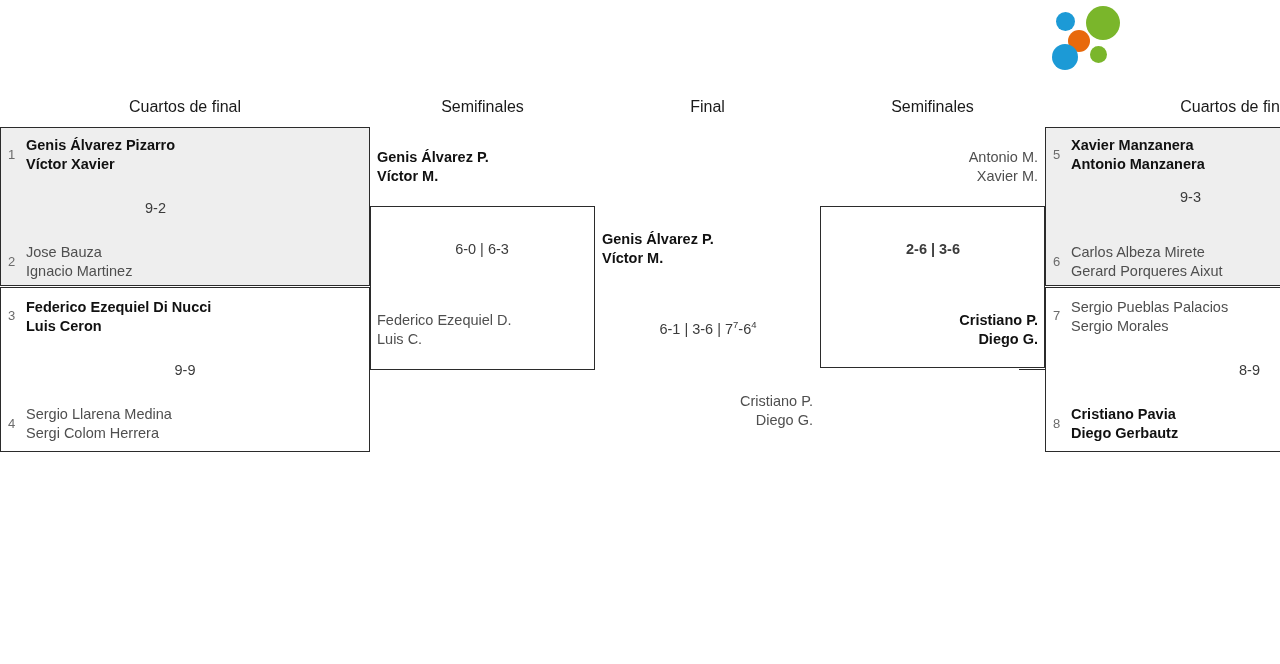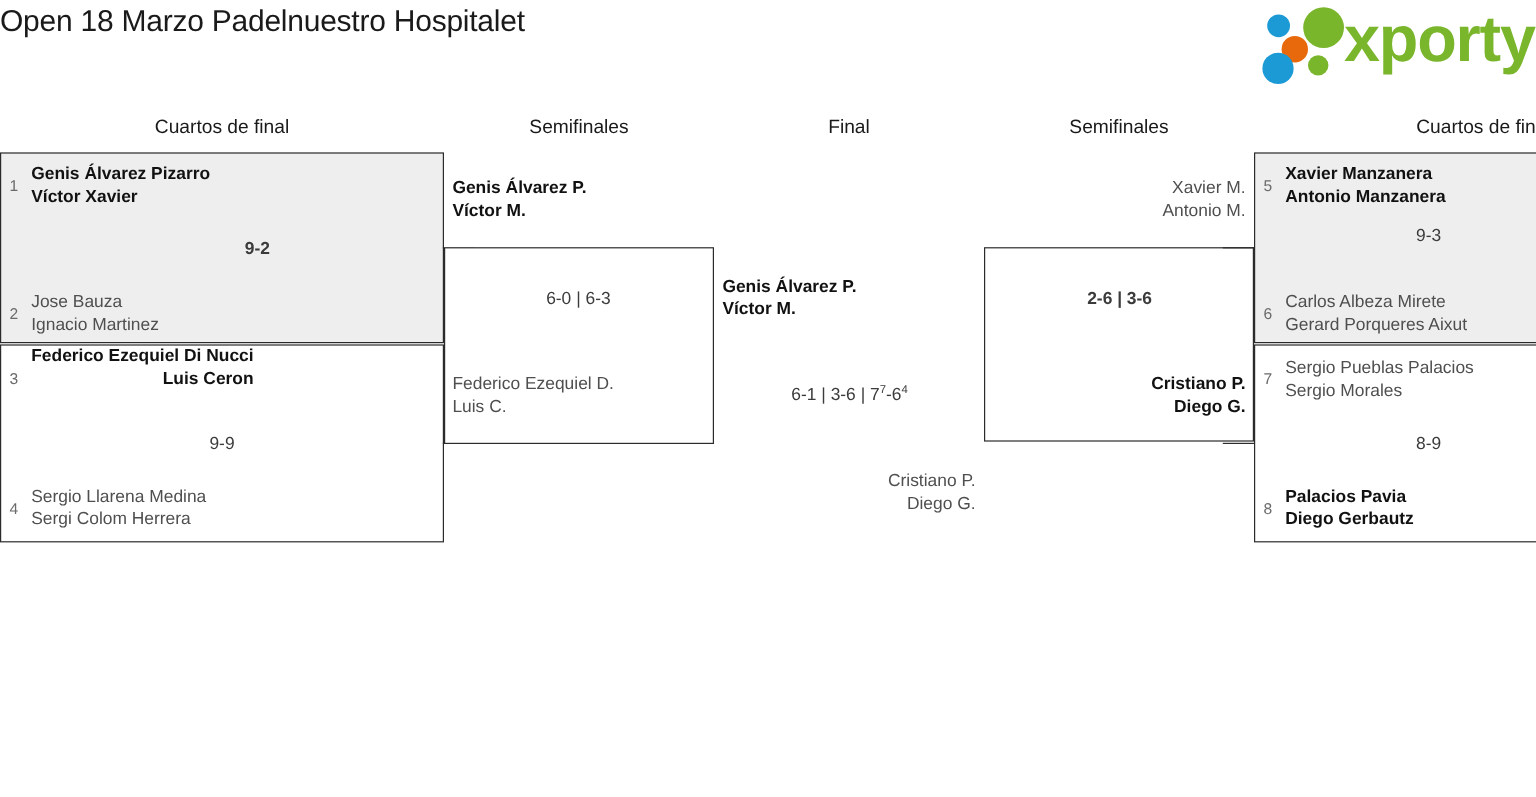--- a/index.html
+++ b/index.html
@@ -114,54 +114,52 @@
   .score sup {
     font-size: 9.5px;
     vertical-align: super;
     line-height: 0;
   }
 </style>
 </head>
 <body>
 
 <div id="tournament-title">
-  <span class="line1">Open 18 Marzo Padelnuestro Hospitalet</span>
 </div>
 
 <div id="brand-logo">
   <span class="dot dot-a"></span>
   <span class="dot dot-b"></span>
   <span class="dot dot-c"></span>
   <span class="dot dot-d"></span>
   <span class="dot dot-e"></span>
-  <span class="logo-word">xporty</span>
 </div>
 
 <div class="round-header" style="left:60px;  width:250px;">Cuartos de final</div>
 <div class="round-header" style="left:370px; width:225px;">Semifinales</div>
 <div class="round-header" style="left:595px; width:225px;">Final</div>
 <div class="round-header" style="left:820px; width:225px;">Semifinales</div>
 <div class="round-header" style="left:1105px;width:250px;">Cuartos de fin</div>
 
 <div class="match-box shaded" style="left:0px; top:127px; width:370px; height:159px;"></div>
 <div class="seed" style="left:8px;  top:147px;">1</div>
 <div class="team winner" style="left:26px; top:136px;">
   <span class="pname">Genis Álvarez Pizarro</span>
   <span class="pname">Víctor Xavier</span>
 </div>
-<div class="score" style="left:145px; top:199px; width:80px; text-align:right;font-weight:bold;">9-2</div>
+<div class="score" style="left:145px; top:199px; width:80px; text-align:left;">9-2</div>
 <div class="seed" style="left:8px;  top:254px;">2</div>
 <div class="team" style="left:26px; top:243px;">
   <span class="pname">Jose Bauza</span>
   <span class="pname">Ignacio Martinez</span>
 </div>
 
 <div class="match-box" style="left:0px; top:287px; width:370px; height:165px;"></div>
 <div class="seed" style="left:8px;  top:308px;">3</div>
-<div class="team winner" style="left:26px; top:288px;text-align:right;">
+<div class="team winner" style="left:26px; top:298px;">
   <span class="pname">Federico Ezequiel Di Nucci</span>
   <span class="pname">Luis Ceron</span>
 </div>
 <div class="score" style="left:145px; top:361px; width:80px; text-align:center;">9-9</div>
 <div class="seed" style="left:8px;  top:416px;">4</div>
 <div class="team" style="left:26px; top:405px;">
   <span class="pname">Sergio Llarena Medina</span>
   <span class="pname">Sergi Colom Herrera</span>
 </div>
 
@@ -186,22 +184,22 @@
 <div class="score" style="left:608px; top:320px; width:200px; text-align:center;">
   <span>6-1 | 3-6 | 7</span><sup>7</sup><span>-6</span><sup>4</sup>
 </div>
 <div class="team align-right" style="left:613px; top:392px; width:200px;">
   <span class="pname">Cristiano P.</span>
   <span class="pname">Diego G.</span>
 </div>
 
 <div class="match-box" style="left:820px; top:206px; width:225px; height:162px;"></div>
 <div class="team align-right" style="left:818px; top:148px; width:220px;">
+  <span class="pname">Antonio M.</span>
   <span class="pname">Xavier M.</span>
-  <span class="pname">Antonio M.</span>
 </div>
 <div class="score" style="left:853px; top:240px; width:160px; text-align:center;font-weight:bold;">2-6 | 3-6</div>
 <div class="team winner align-right" style="left:818px; top:311px; width:220px;">
   <span class="pname">Cristiano P.</span>
   <span class="pname">Diego G.</span>
 </div>
 
 <div class="connector" style="left:1019px; top:206px; width:26px; height:1px;"></div>
 <div class="connector" style="left:1019px; top:369px; width:26px; height:1px;"></div>
 
@@ -217,18 +215,18 @@
   <span class="pname">Carlos Albeza Mirete</span>
   <span class="pname">Gerard Porqueres Aixut</span>
 </div>
 
 <div class="match-box" style="left:1045px; top:287px; width:250px; height:165px;"></div>
 <div class="seed" style="left:1053px; top:308px;">7</div>
 <div class="team" style="left:1071px; top:298px;">
   <span class="pname">Sergio Pueblas Palacios</span>
   <span class="pname">Sergio Morales</span>
 </div>
-<div class="score" style="left:1180px; top:361px; width:80px; text-align:left;">8-9</div>
+<div class="score" style="left:1180px; top:361px; width:80px; text-align:right;">8-9</div>
 <div class="seed" style="left:1053px; top:416px;">8</div>
 <div class="team winner" style="left:1071px; top:405px;">
-  <span class="pname">Palacios Pavia</span>
+  <span class="pname">Cristiano Pavia</span>
   <span class="pname">Diego Gerbautz</span>
 </div>
 
 </body></html>

